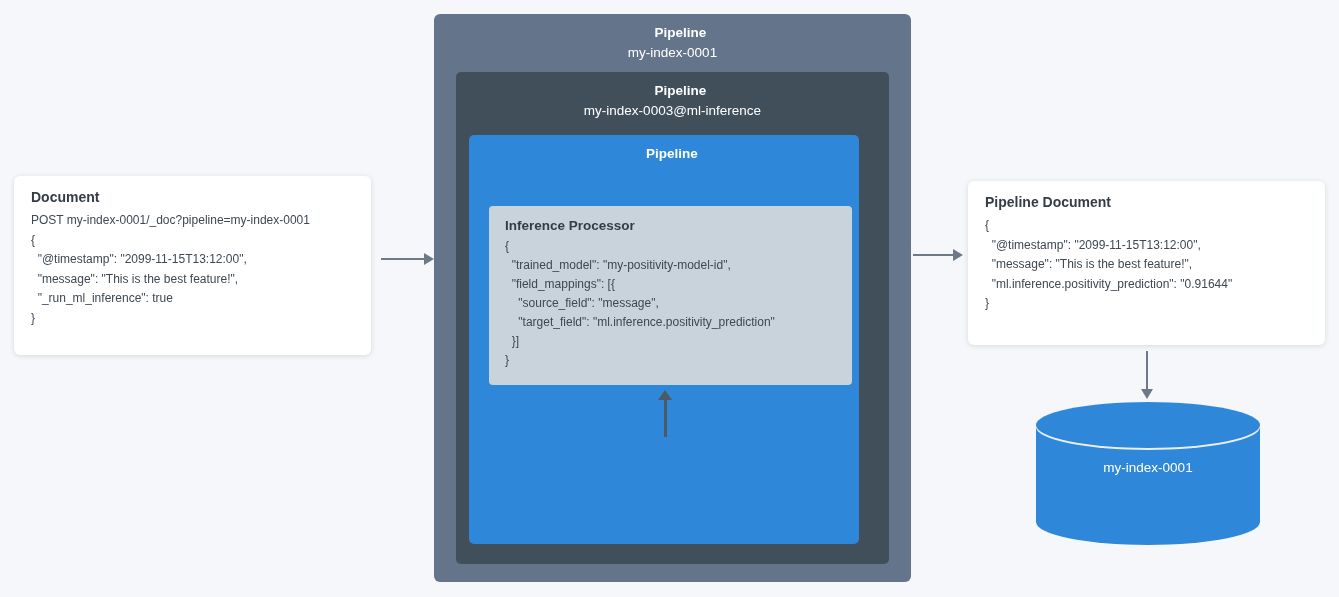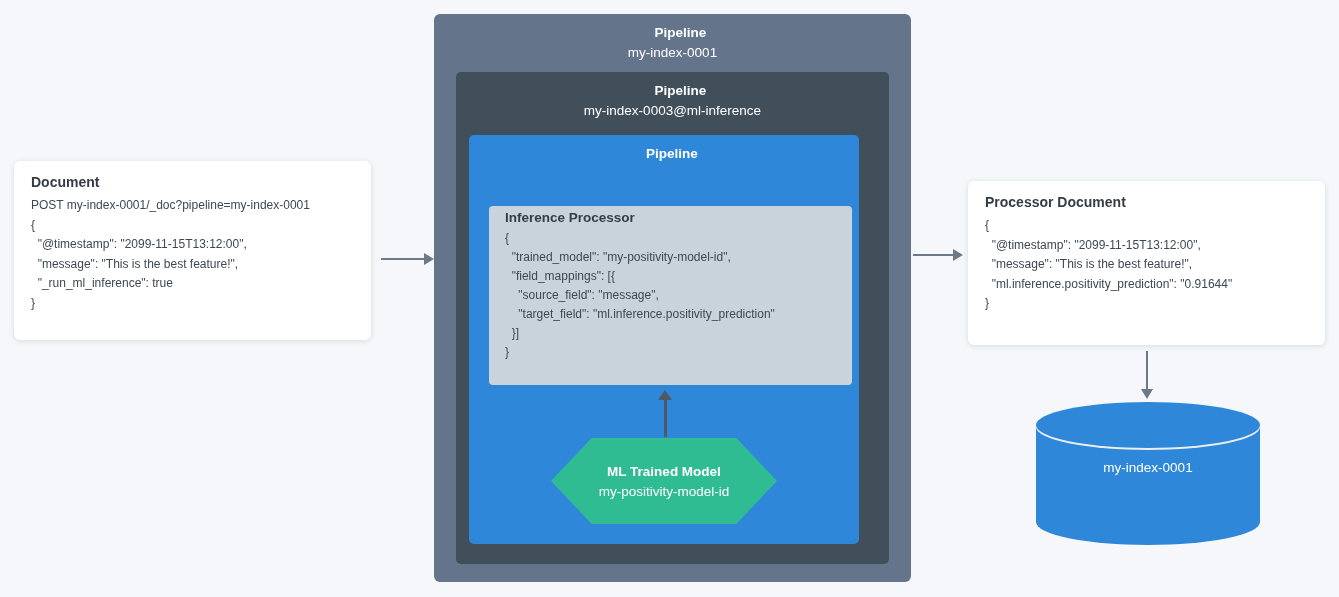--- a/index.html
+++ b/index.html
@@ -23,32 +23,32 @@
   .blue-box  { left: 469px; top: 135px; width: 390px; height: 409px; background: var(--blue_box, #2e87d8); border-radius: 5px; }
 
   
   .card {
     position: absolute;
     background: #fff;
     border-radius: 6px;
     box-shadow: 0 1px 5px rgba(69,85,99,.18);
     padding: 13px 17px;
   }
-  .doc-card { left: 14px; top: 161px; width: 357px; height: 179px; }
+  .doc-card { left: 14px; top: 176px; width: 357px; height: 179px; }
   .enriched-card { left: 968px; top: 181px; width: 357px; height: 164px; }
   .card-title { font-size: 14px; font-weight: bold; color: var(--title_text, #343d46); margin-bottom: 6px; }
   .code-line { font-size: 12px; line-height: 19.5px; color: var(--card_text, #3d4853); white-space: pre; }
 
   
   .processor-card {
     position: absolute;
     left: 489px; top: 206px; width: 363px; height: 179px;
     background: var(--processor_card, #c9d3dc);
     border-radius: 4px;
-    padding: 4px 16px;
+    padding: 12px 16px;
   }
   .processor-card .card-title { font-size: 13.5px; margin-bottom: 4px; }
   .processor-card .code-line { line-height: 19px; }
 
   
   .hexagon {
     position: absolute;
     left: 551px; top: 438px; width: 226px; height: 86px;
     background: var(--hexagon, #2fbc92);
     clip-path: polygon(18% 0, 82% 0, 100% 50%, 82% 100%, 18% 100%, 0 50%);
@@ -133,32 +133,28 @@
     <div class="code-line">    "target_field": "ml.inference.positivity_prediction"</div>
     <div class="code-line">  }]</div>
     <div class="code-line">}</div>
   </div>
 
   <div class="arrow arrow-up">
     <div class="shaft-v-up"></div>
     <div class="head-up"></div>
   </div>
 
-  <div class="hexagon">
-    <div class="hex-title">ML Trained Model</div>
-    <div class="hex-sub">my-positivity-model-id</div>
-  </div>
 
   <div class="arrow arrow-2">
     <div class="shaft-h"></div>
     <div class="head-right"></div>
   </div>
 
   <div class="card enriched-card">
-    <div class="card-title">Processor Document</div>
+    <div class="card-title">Pipeline Document</div>
     <div class="code-line">{</div>
     <div class="code-line">  "@timestamp": "2099-11-15T13:12:00",</div>
     <div class="code-line">  "message": "This is the best feature!",</div>
     <div class="code-line">  "ml.inference.positivity_prediction": "0.91644"</div>
     <div class="code-line">}</div>
   </div>
 
   <div class="arrow arrow-down">
     <div class="shaft-v"></div>
     <div class="head-down"></div>

